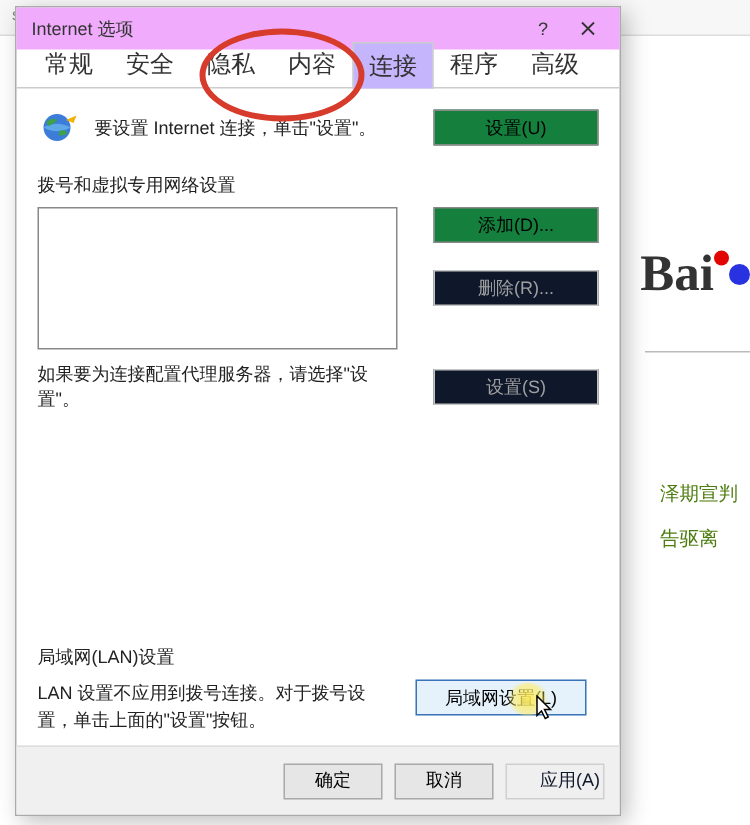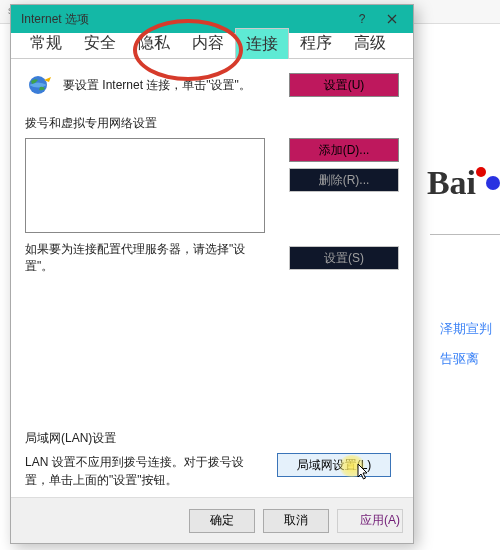--- a/index.html
+++ b/index.html
@@ -68,21 +68,21 @@
       top: 210px;
       width: 70px;
       border-top: 1px solid #bbb;
     }
     .news-lines {
       position: absolute;
       right: 0;
       top: 290px;
       width: 60px;
       font-size: 13px;
-      color: #3b82f6;
+      color: #4d7c0f;
       line-height: 2.3;
       text-align: left;
     }
     .dialog {
       position: absolute;
       left: 10px;
       top: 4px;
       width: 404px;
       height: 540px;
       background: #fff;
@@ -91,21 +91,21 @@
       display: flex;
       flex-direction: column;
     }
     .titlebar {
       height: 28px;
       display: flex;
       align-items: center;
       padding: 0 6px 0 10px;
       font-size: 12px;
       color: #333;
-      background: #14b8a6;
+      background: #f0abfc;
     }
     .titlebar .title { flex: 1; }
     .titlebar .winbtn {
       width: 30px;
       height: 20px;
       display: flex;
       align-items: center;
       justify-content: center;
       color: #333;
       font-size: 12px;
@@ -124,21 +124,21 @@
       padding: 5px 10px 4px;
       font-size: 16px;
       color: #333;
       border: 1px solid transparent;
       border-bottom: none;
       position: relative;
       cursor: default;
     }
     .tab.active {
       border-color: #ccc;
-      background: #5eead4;
+      background: #c4b5fd;
       top: 1px;
       z-index: 2;
     }
     .circle-annot {
       position: absolute;
       width: 110px;
       height: 62px;
       border: 4px solid #d63b2b;
       border-radius: 50%;
       left: 122px;
@@ -161,21 +161,21 @@
     .globe-icon {
       width: 28px;
       flex-shrink: 0;
     }
     .globe-icon svg { display: block; }
     .instr { flex: 1; font-size: 12px; color: #222; }
     .rt-btn {
       width: 110px;
       height: 24px;
       border: 1px solid #888;
-      background: #be185d;
+      background: #15803d;
       font-size: 12px;
       display: flex; align-items: center; justify-content: center;
       cursor: default;
     }
     .rt-btn.disabled {
       color: #a0a0a0;
       border-color: #c5c5c5;
       background: #0f172a;
     }
     .section-label {
@@ -191,21 +191,21 @@
     }
     .dial-row {
       display: flex;
       gap: 16px;
       margin-bottom: 8px;
       align-items: flex-start;
     }
     .btn-col {
       display: flex;
       flex-direction: column;
-      gap: 6px;
+      gap: 18px;
       align-items: flex-end;
       flex: 1;
     }
     .hint {
       font-size: 12px;
       color: #222;
       margin-top: 6px;
       display: flex;
       gap: 16px;
       align-items: center;
@@ -265,21 +265,21 @@
     }
     .fbtn {
       width: 66px;
       height: 24px;
       border: 1px solid #aaa;
       background: #e6e6e6;
       font-size: 12px;
       display: flex; align-items: center; justify-content: center;
       cursor: default;
     }
-    .fbtn.disabled { color: #701a75; border-color: #cfcfcf; background: #efefef; padding-left: 20px; }
+    .fbtn.disabled { color: #0f172a; border-color: #cfcfcf; background: #efefef; padding-left: 20px; }
   </style>
 </head>
 <body>
 
 <div class="browser-bg">
   <span>s://www.baidu.com/?tn=98012088_5_dg&amp;ch=12</span>
 </div>
 
 <div class="browser-body">
   <div class="side-text">道</div>

